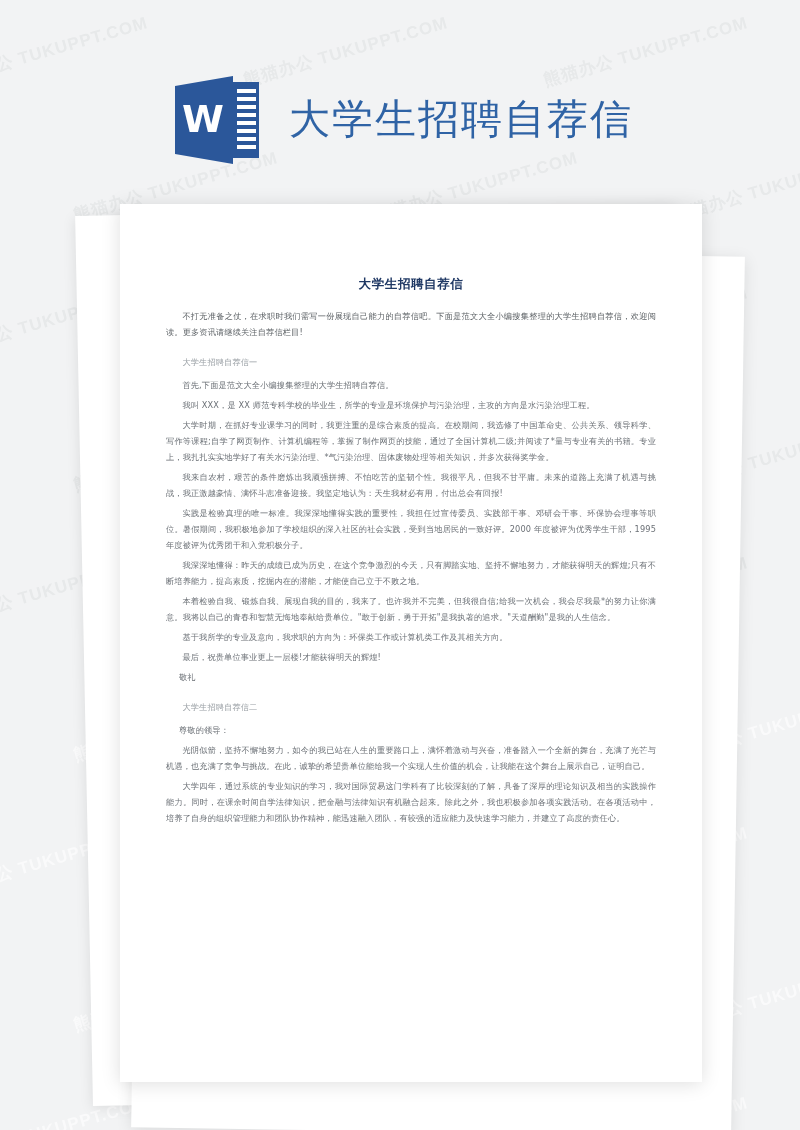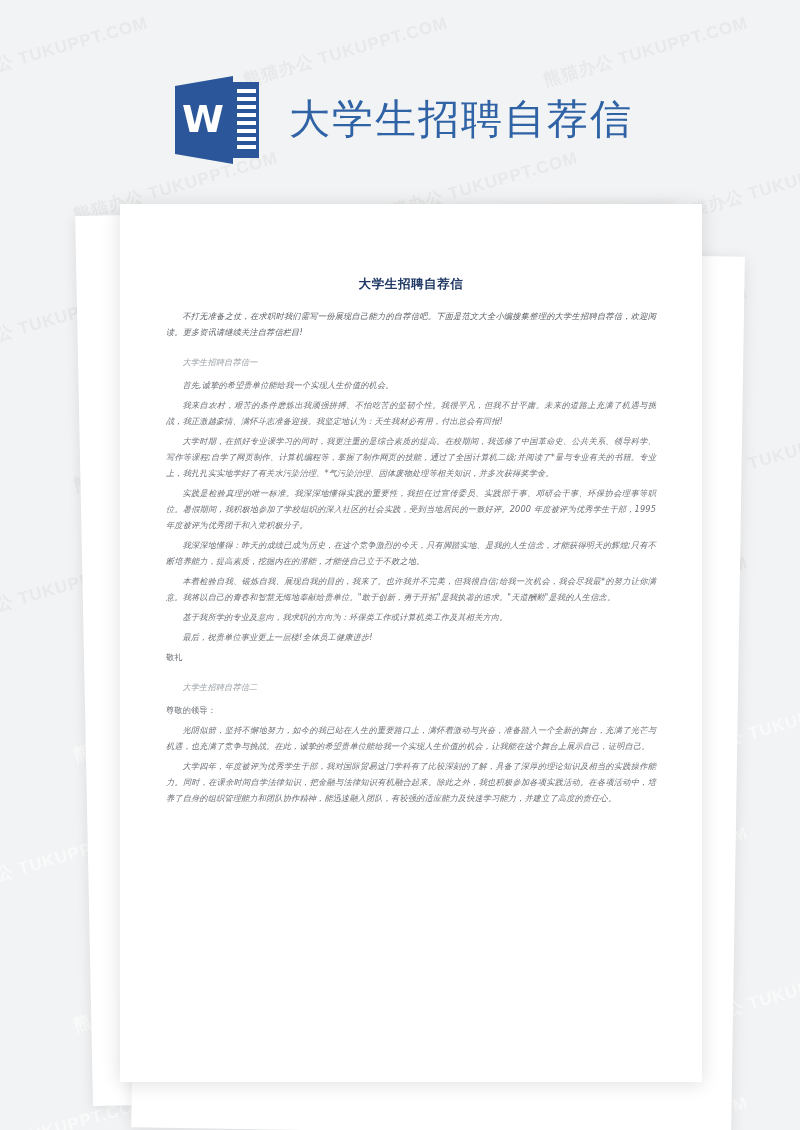--- a/index.html
+++ b/index.html
@@ -126,33 +126,32 @@
   }
   .p {
     font-size: 8.2px;
     line-height: 1.95;
     color: #6b7076;
     margin: 0 0 4px 0;
     text-align: justify;
     letter-spacing: 0.15px;
     font-family: "DejaVu Sans", "Liberation Sans", sans-serif;
   }
-  .p-indent { text-indent: 2em; font-style: italic; }
+  .p-indent { text-indent: 2em; }
   .p-lead {
     color: #5d6266;
     margin-bottom: 14px;
   }
   .p-sub {
     color: #9aa0a5;
     text-indent: 2em;
     margin-top: 14px;
     margin-bottom: 7px;
-    font-style: italic;
-  }
-  .p-flush { text-indent: 0; }
+  }
+  .p-flush { text-indent: 0; margin-left: 13px; }
 </style>
 </head>
 <body>
 
 <div class="header">
   <div class="header-inner">
     <div class="word-icon">
       <svg width="96" height="96" viewBox="0 0 96 96" aria-hidden="true">
 
         <polygon points="8,14 66,4 66,92 8,82" fill="#2b579a"></polygon>
@@ -178,33 +177,34 @@
 
 <div class="pages">
   <div class="sheet sheet-back-left"></div>
   <div class="sheet sheet-back-bottom"></div>
   <div class="sheet sheet-front">
     <div class="doc-body">
       <div class="doc-heading">大学生招聘自荐信</div>
       <div id="paragraph-container">
           <div class="p p-indent p-lead">不打无准备之仗，在求职时我们需写一份展现自己能力的自荐信吧。下面是范文大全小编搜集整理的大学生招聘自荐信，欢迎阅读。更多资讯请继续关注自荐信栏目!</div>
           <div class="p p-sub">大学生招聘自荐信一</div>
-          <div class="p p-indent">首先,诚挚的希望贵单位能给我一个实现人生价值的机会。</div>
+          <div class="p p-indent">首先,下面是范文大全小编搜集整理的大学生招聘自荐信。</div>
+          <div class="p p-indent">我叫 XXX，是 XX 师范专科学校的毕业生，所学的专业是环境保护与污染治理，主攻的方向是水污染治理工程。</div>
+          <div class="p p-indent">大学时期，在抓好专业课学习的同时，我更注重的是综合素质的提高。在校期间，我选修了中国革命史、公共关系、领导科学、写作等课程;自学了网页制作、计算机编程等，掌握了制作网页的技能，通过了全国计算机二级;并阅读了*量与专业有关的书籍。专业上，我扎扎实实地学好了有关水污染治理、*气污染治理、固体废物处理等相关知识，并多次获得奖学金。</div>
           <div class="p p-indent">我来自农村，艰苦的条件磨炼出我顽强拼搏、不怕吃苦的坚韧个性。我很平凡，但我不甘平庸。未来的道路上充满了机遇与挑战，我正激越豪情、满怀斗志准备迎接。我坚定地认为：天生我材必有用，付出总会有回报!</div>
-          <div class="p p-indent">大学时期，在抓好专业课学习的同时，我更注重的是综合素质的提高。在校期间，我选修了中国革命史、公共关系、领导科学、写作等课程;自学了网页制作、计算机编程等，掌握了制作网页的技能，通过了全国计算机二级;并阅读了*量与专业有关的书籍。专业上，我扎扎实实地学好了有关水污染治理、*气污染治理、固体废物处理等相关知识，并多次获得奖学金。</div>
           <div class="p p-indent">实践是检验真理的唯一标准。我深深地懂得实践的重要性，我担任过宣传委员、实践部干事、邓研会干事、环保协会理事等职位。暑假期间，我积极地参加了学校组织的深入社区的社会实践，受到当地居民的一致好评。2000 年度被评为优秀学生干部，1995 年度被评为优秀团干和入党积极分子。</div>
-          <div class="p p-indent">我深深地懂得：昨天的成绩已成为历史，在这个竞争激烈的今天，只有脚踏实地、是我的人生信念，才能获得明天的辉煌;只有不断培养能力，提高素质，挖掘内在的潜能，才能使自己立于不败之地。</div>
+          <div class="p p-indent">我深深地懂得：昨天的成绩已成为历史，在这个竞争激烈的今天，只有脚踏实地、坚持不懈地努力，才能获得明天的辉煌;只有不断培养能力，提高素质，挖掘内在的潜能，才能使自己立于不败之地。</div>
           <div class="p p-indent">本着检验自我、锻炼自我、展现自我的目的，我来了。也许我并不完美，但我很自信;给我一次机会，我会尽我最*的努力让你满意。我将以自己的青春和智慧无悔地奉献给贵单位。"敢于创新，勇于开拓"是我执著的追求。"天道酬勤"是我的人生信念。</div>
           <div class="p p-indent">基于我所学的专业及意向，我求职的方向为：环保类工作或计算机类工作及其相关方向。</div>
-          <div class="p p-indent">最后，祝贵单位事业更上一层楼!全体员工健康进步!</div>
+          <div class="p p-indent">最后，祝贵单位事业更上一层楼!才能获得明天的辉煌!</div>
           <div class="p p-flush">敬礼</div>
           <div class="p p-sub">大学生招聘自荐信二</div>
           <div class="p p-flush">尊敬的领导：</div>
           <div class="p p-indent">光阴似箭，坚持不懈地努力，如今的我已站在人生的重要路口上，满怀着激动与兴奋，准备踏入一个全新的舞台，充满了光芒与机遇，也充满了竞争与挑战。在此，诚挚的希望贵单位能给我一个实现人生价值的机会，让我能在这个舞台上展示自己，证明自己。</div>
-          <div class="p p-indent">大学四年，年度被评为优秀学生干部，我对国际贸易这门学科有了比较深刻的了解，具备了深厚的理论知识及相当的实践操作能力。同时，在课余时间自学法律知识，把金融与法律知识有机融合起来。除此之外，我也积极参加各项实践活动。在各项活动中，培养了自身的组织管理能力和团队协作精神，能迅速融入团队，有较强的适应能力及快速学习能力，并建立了高度的责任心。</div>
+          <div class="p p-indent">大学四年，通过系统的专业知识的学习，我对国际贸易这门学科有了比较深刻的了解，具备了深厚的理论知识及相当的实践操作能力。同时，在课余时间自学法律知识，把金融与法律知识有机融合起来。除此之外，我也积极参加各项实践活动。在各项活动中，培养了自身的组织管理能力和团队协作精神，能迅速融入团队，有较强的适应能力及快速学习能力，并建立了高度的责任心。</div>
         </div>
     </div>
   </div>
 </div>
 
 <div class="watermark-layer" id="wm-layer">
     <div class="wm" style="left: -60px; top: 40px;">熊猫办公 TUKUPPT.COM</div>
     <div class="wm" style="left: 240px; top: 40px;">熊猫办公 TUKUPPT.COM</div>
     <div class="wm" style="left: 540px; top: 40px;">熊猫办公 TUKUPPT.COM</div>
     <div class="wm" style="left: 70px; top: 175px;">熊猫办公 TUKUPPT.COM</div>

